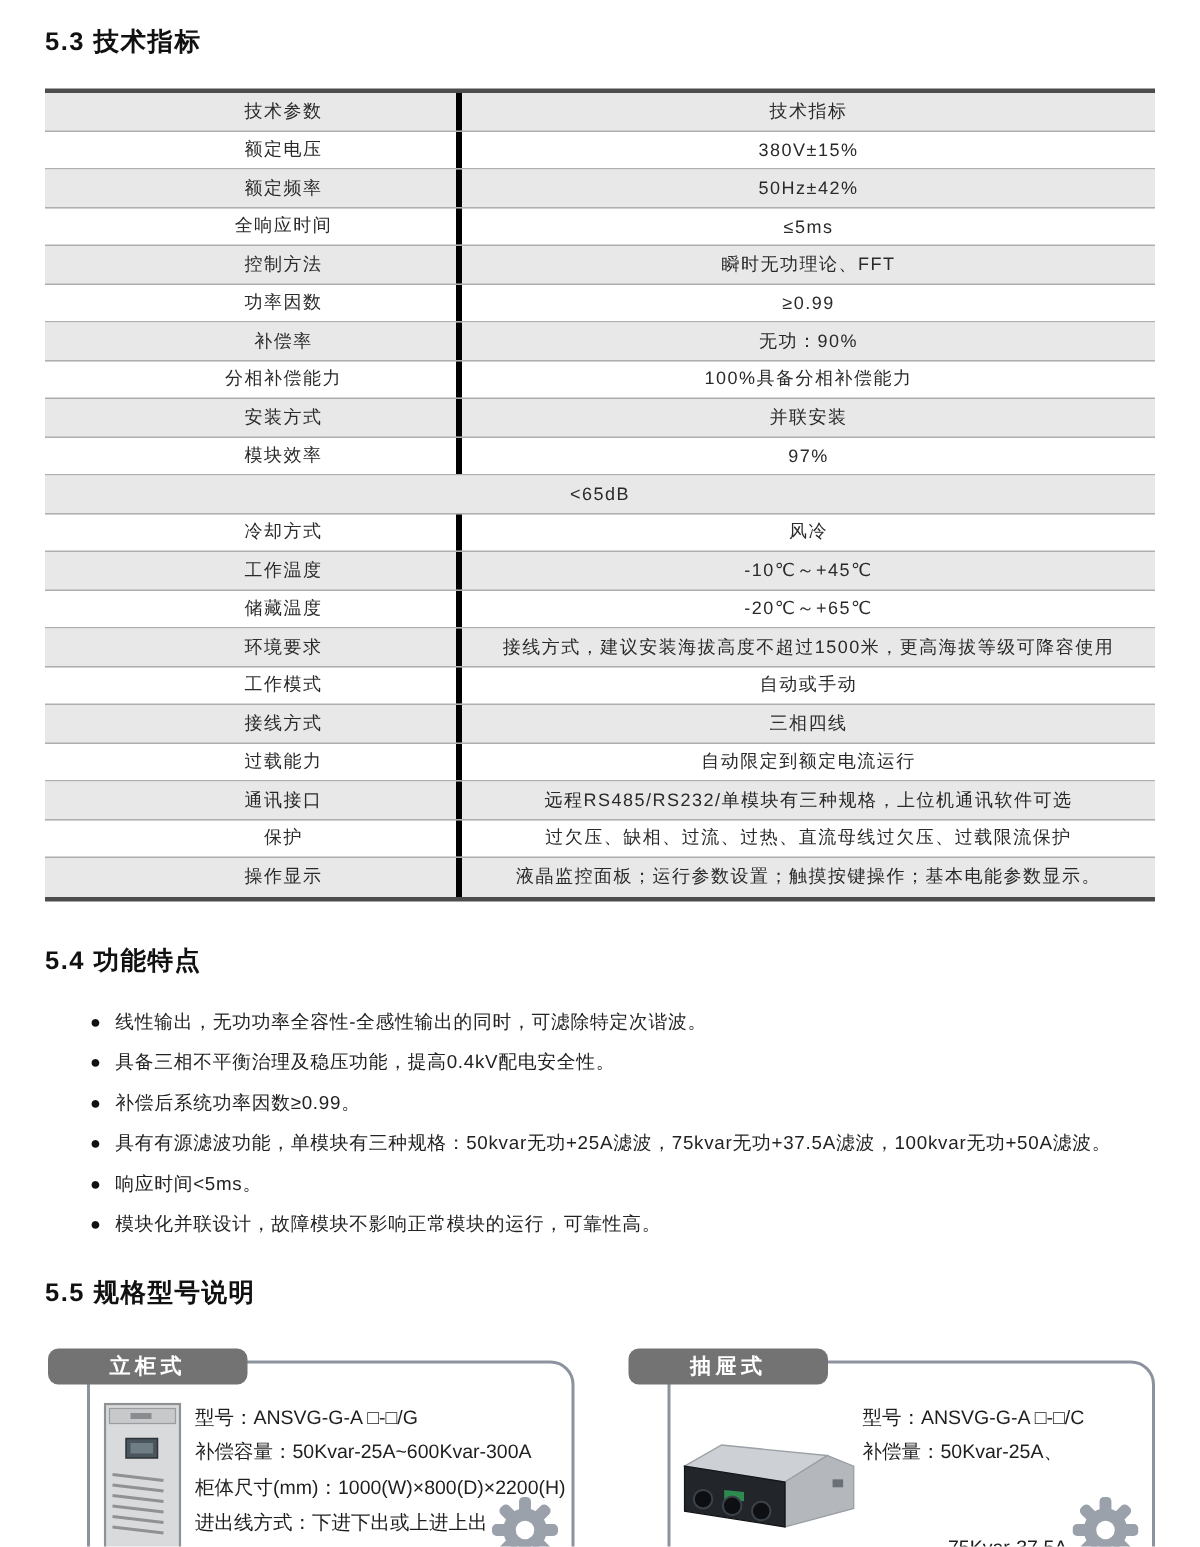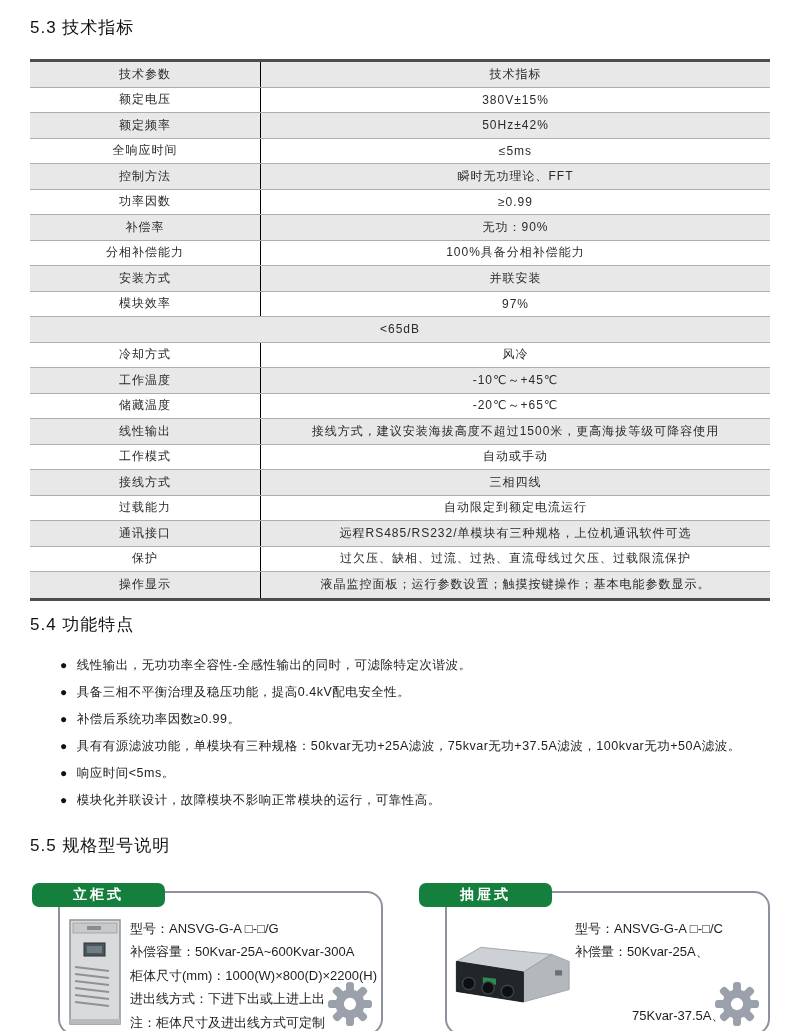--- a/index.html
+++ b/index.html
@@ -4,65 +4,65 @@
 <style>
   html,body{margin:0;padding:0;background:#ffffff;}
   body{
     width:800px;height:1031px;
     font-family:"Liberation Sans","DejaVu Sans",sans-serif;
     color:#1c1c1c;overflow:hidden;
   }
   .page{padding:16px 30px 0 30px;position:relative;}
 
   
-  .sec-title{font-size:17px;font-weight:normal;color:#111;margin:0;letter-spacing:1px;}
+  .sec-title{font-size:17px;font-weight:bold;color:#111;margin:0;letter-spacing:1px;}
 
   
   .spec-table{
     margin-top:20px;
     border-top:3px solid #4d4d4d;
     border-bottom:3px solid #4d4d4d;
   }
   .t-row{
     display:flex;align-items:stretch;
     height:25.5px;box-sizing:border-box;
     border-bottom:1px solid #aeaeae;
     font-size:12px;color:#2a2a2a;letter-spacing:1px;
   }
   .t-row:last-child{border-bottom:none;}
   .t-row:nth-child(odd){background:#e8e8e8;}
   .t-param{
     width:230px;flex:0 0 230px;
     display:flex;align-items:center;justify-content:center;
-    border-right:1px solid #000000;text-align:center;
+    border-right:4px solid #000000;text-align:center;padding-left:44px;
   }
   .t-value{flex:1;display:flex;align-items:center;justify-content:center;text-align:left;}
 
   
-  .sec-54{margin-top:12px;}
+  .sec-54{margin-top:28px;}
   .features{margin:16px 0 0 30px;padding:0;list-style:none;}
   .features li{
     font-size:12.5px;color:#222;letter-spacing:0.5px;
     height:27px;display:flex;align-items:center;
   }
   .bullet{font-size:12px;margin-right:9px;color:#111;}
 
   
   .sec-55{margin-top:20px;}
   .cards{display:flex;gap:62px;margin:34px 0 0 28px;}
   .card{
     position:relative;
     width:321px;height:140px;
     border:2px solid #8d939e;border-radius:16px;
     background:#fff;
   }
   .tab{
     position:absolute;top:-10px;left:-28px;
     width:133px;height:24px;
-    background:#15803d;border-radius:7px;
+    background:#737373;border-radius:7px;
     color:#fff;font-weight:bold;font-size:14px;letter-spacing:3px;
     display:flex;align-items:center;justify-content:center;
   }
   .card-body{display:flex;height:100%;}
   .img-col{flex:0 0 70px;display:flex;justify-content:center;align-items:flex-start;padding-top:26px;}
   .img-col-wide{flex:0 0 128px;display:flex;justify-content:center;align-items:flex-start;padding-top:42px;}
   .lines{padding-top:24px;font-size:13px;line-height:23.5px;color:#1e1e1e;white-space:nowrap;}
   .lines .indent{padding-left:57px;margin-top:40px;}
   .gear{position:absolute;right:9px;bottom:7px;width:44px;height:44px;}
 </style>
@@ -123,21 +123,21 @@
       </div>
     <div class="t-row">
         <div class="t-param">工作温度</div>
         <div class="t-value">-10℃～+45℃</div>
       </div>
     <div class="t-row">
         <div class="t-param">储藏温度</div>
         <div class="t-value">-20℃～+65℃</div>
       </div>
     <div class="t-row">
-        <div class="t-param">线性输出</div>
+        <div class="t-param">环境要求</div>
         <div class="t-value">接线方式，建议安装海拔高度不超过1500米，更高海拔等级可降容使用</div>
       </div>
     <div class="t-row">
         <div class="t-param">工作模式</div>
         <div class="t-value">自动或手动</div>
       </div>
     <div class="t-row">
         <div class="t-param">接线方式</div>
         <div class="t-value">三相四线</div>
       </div>

